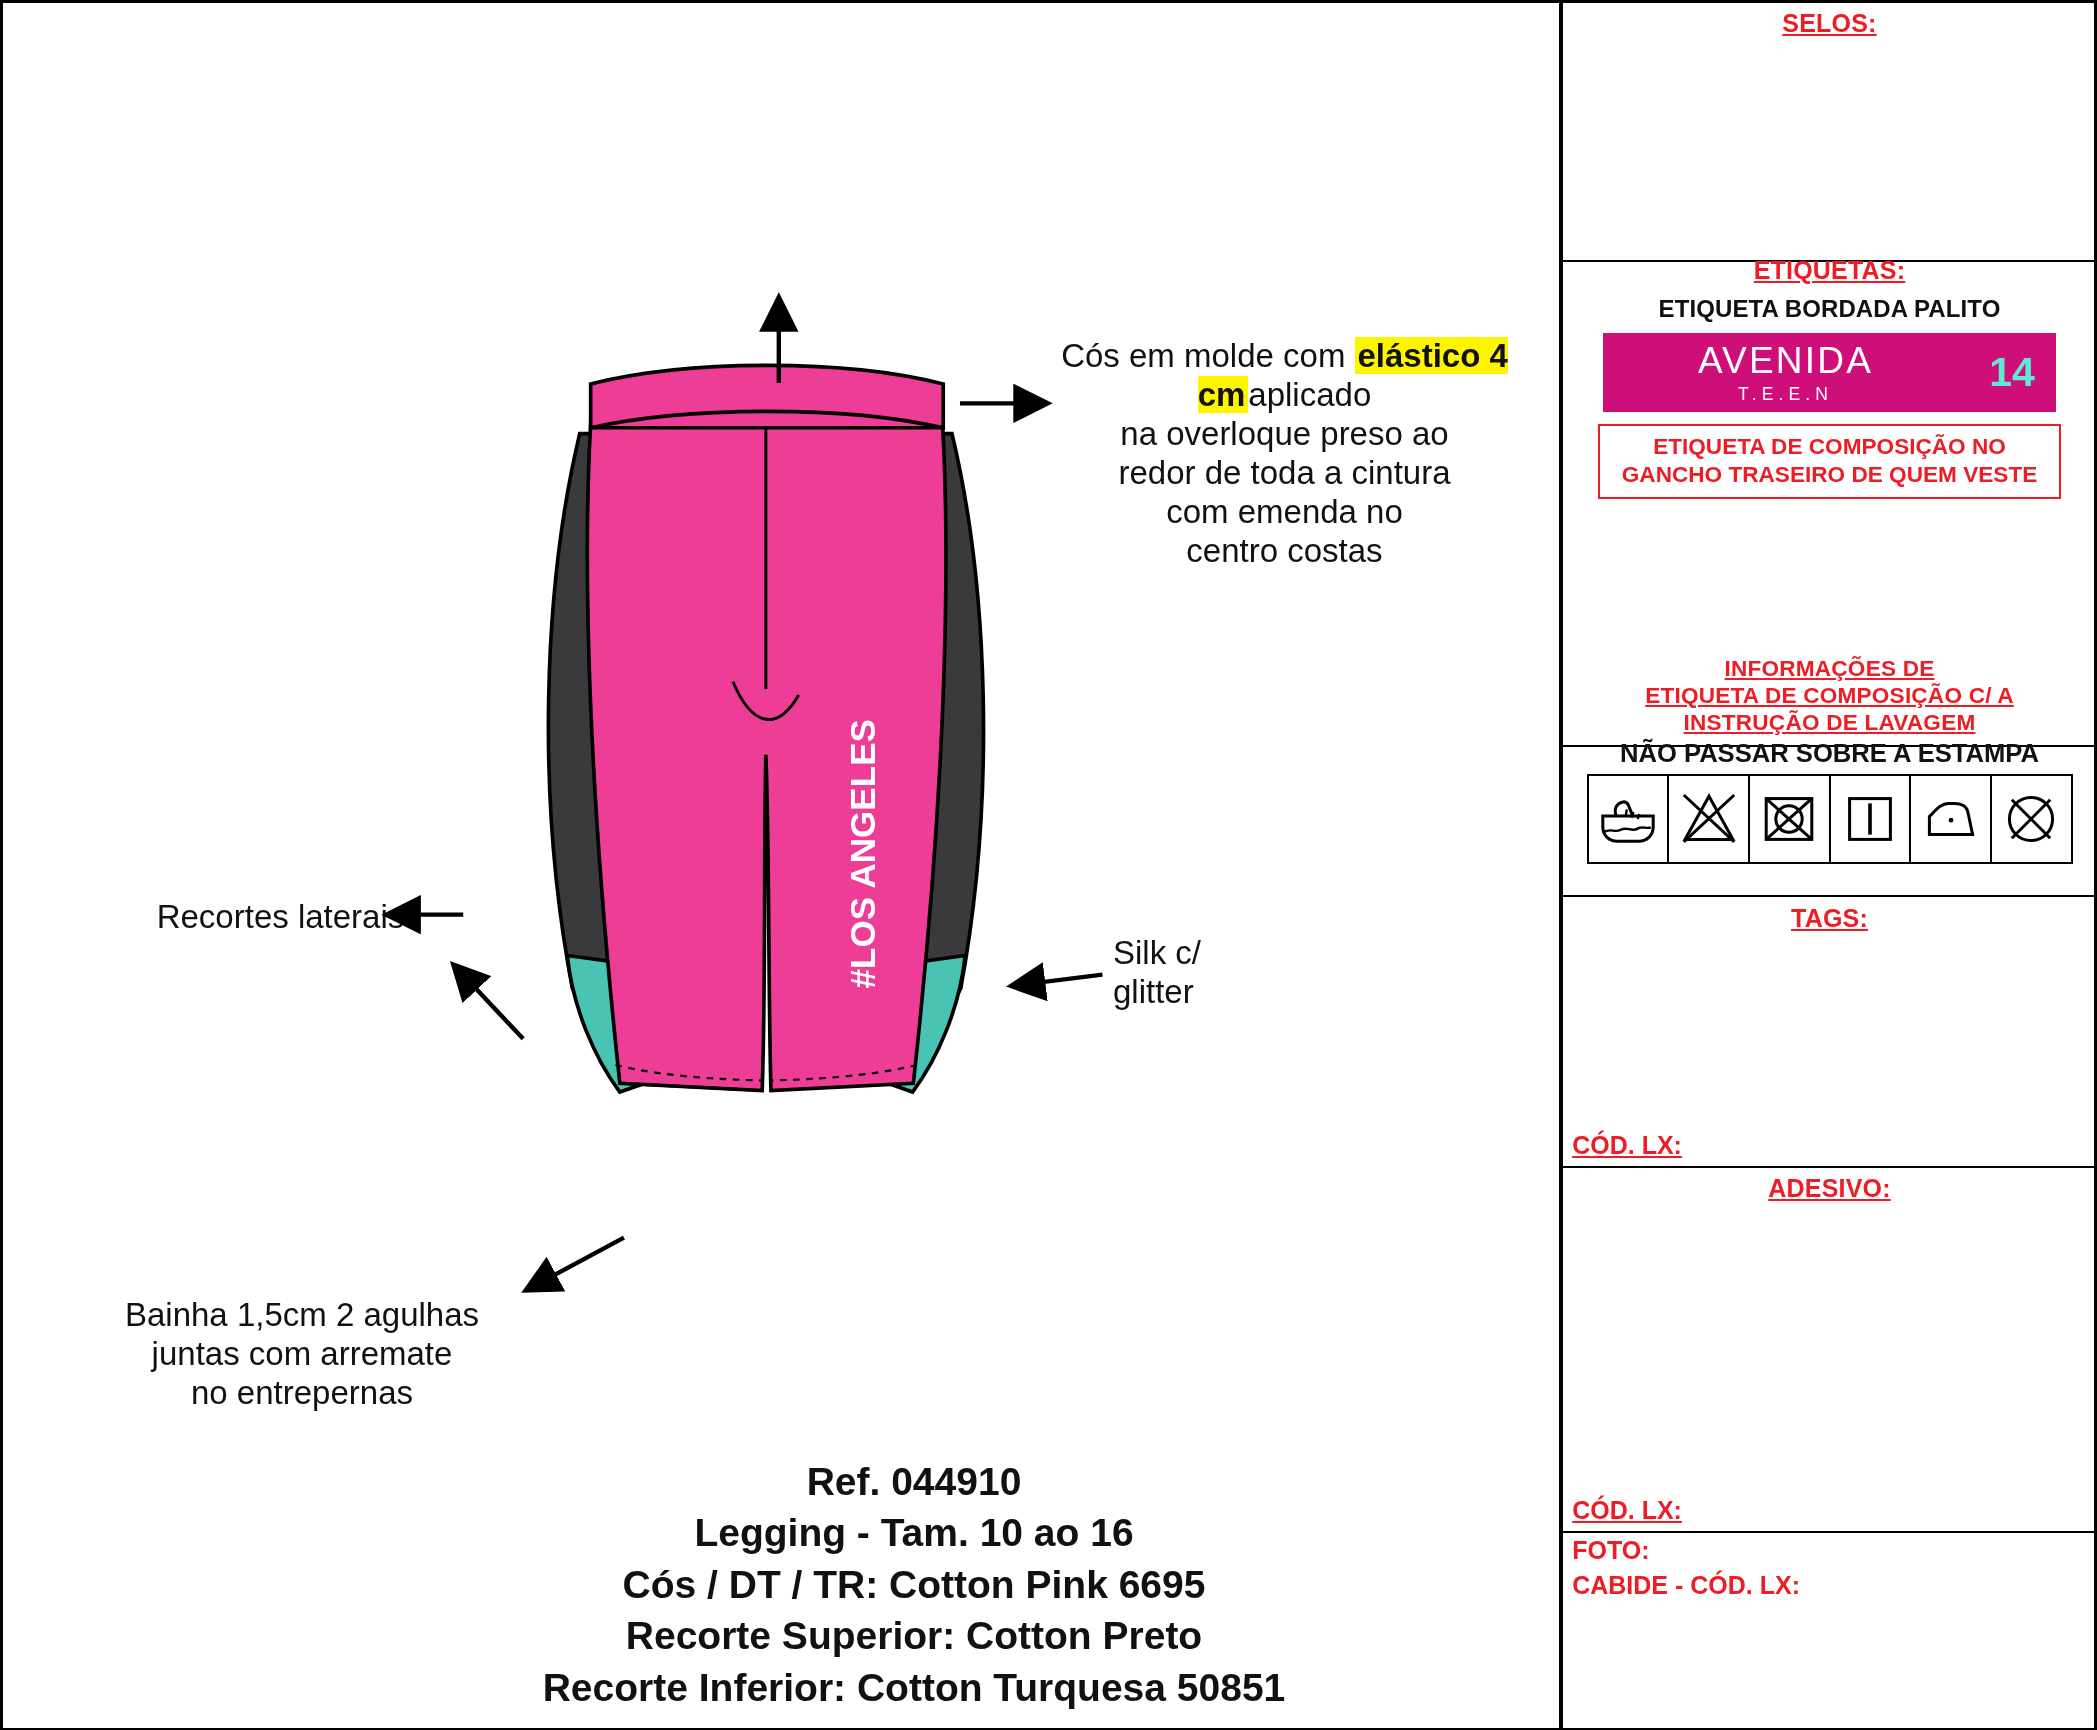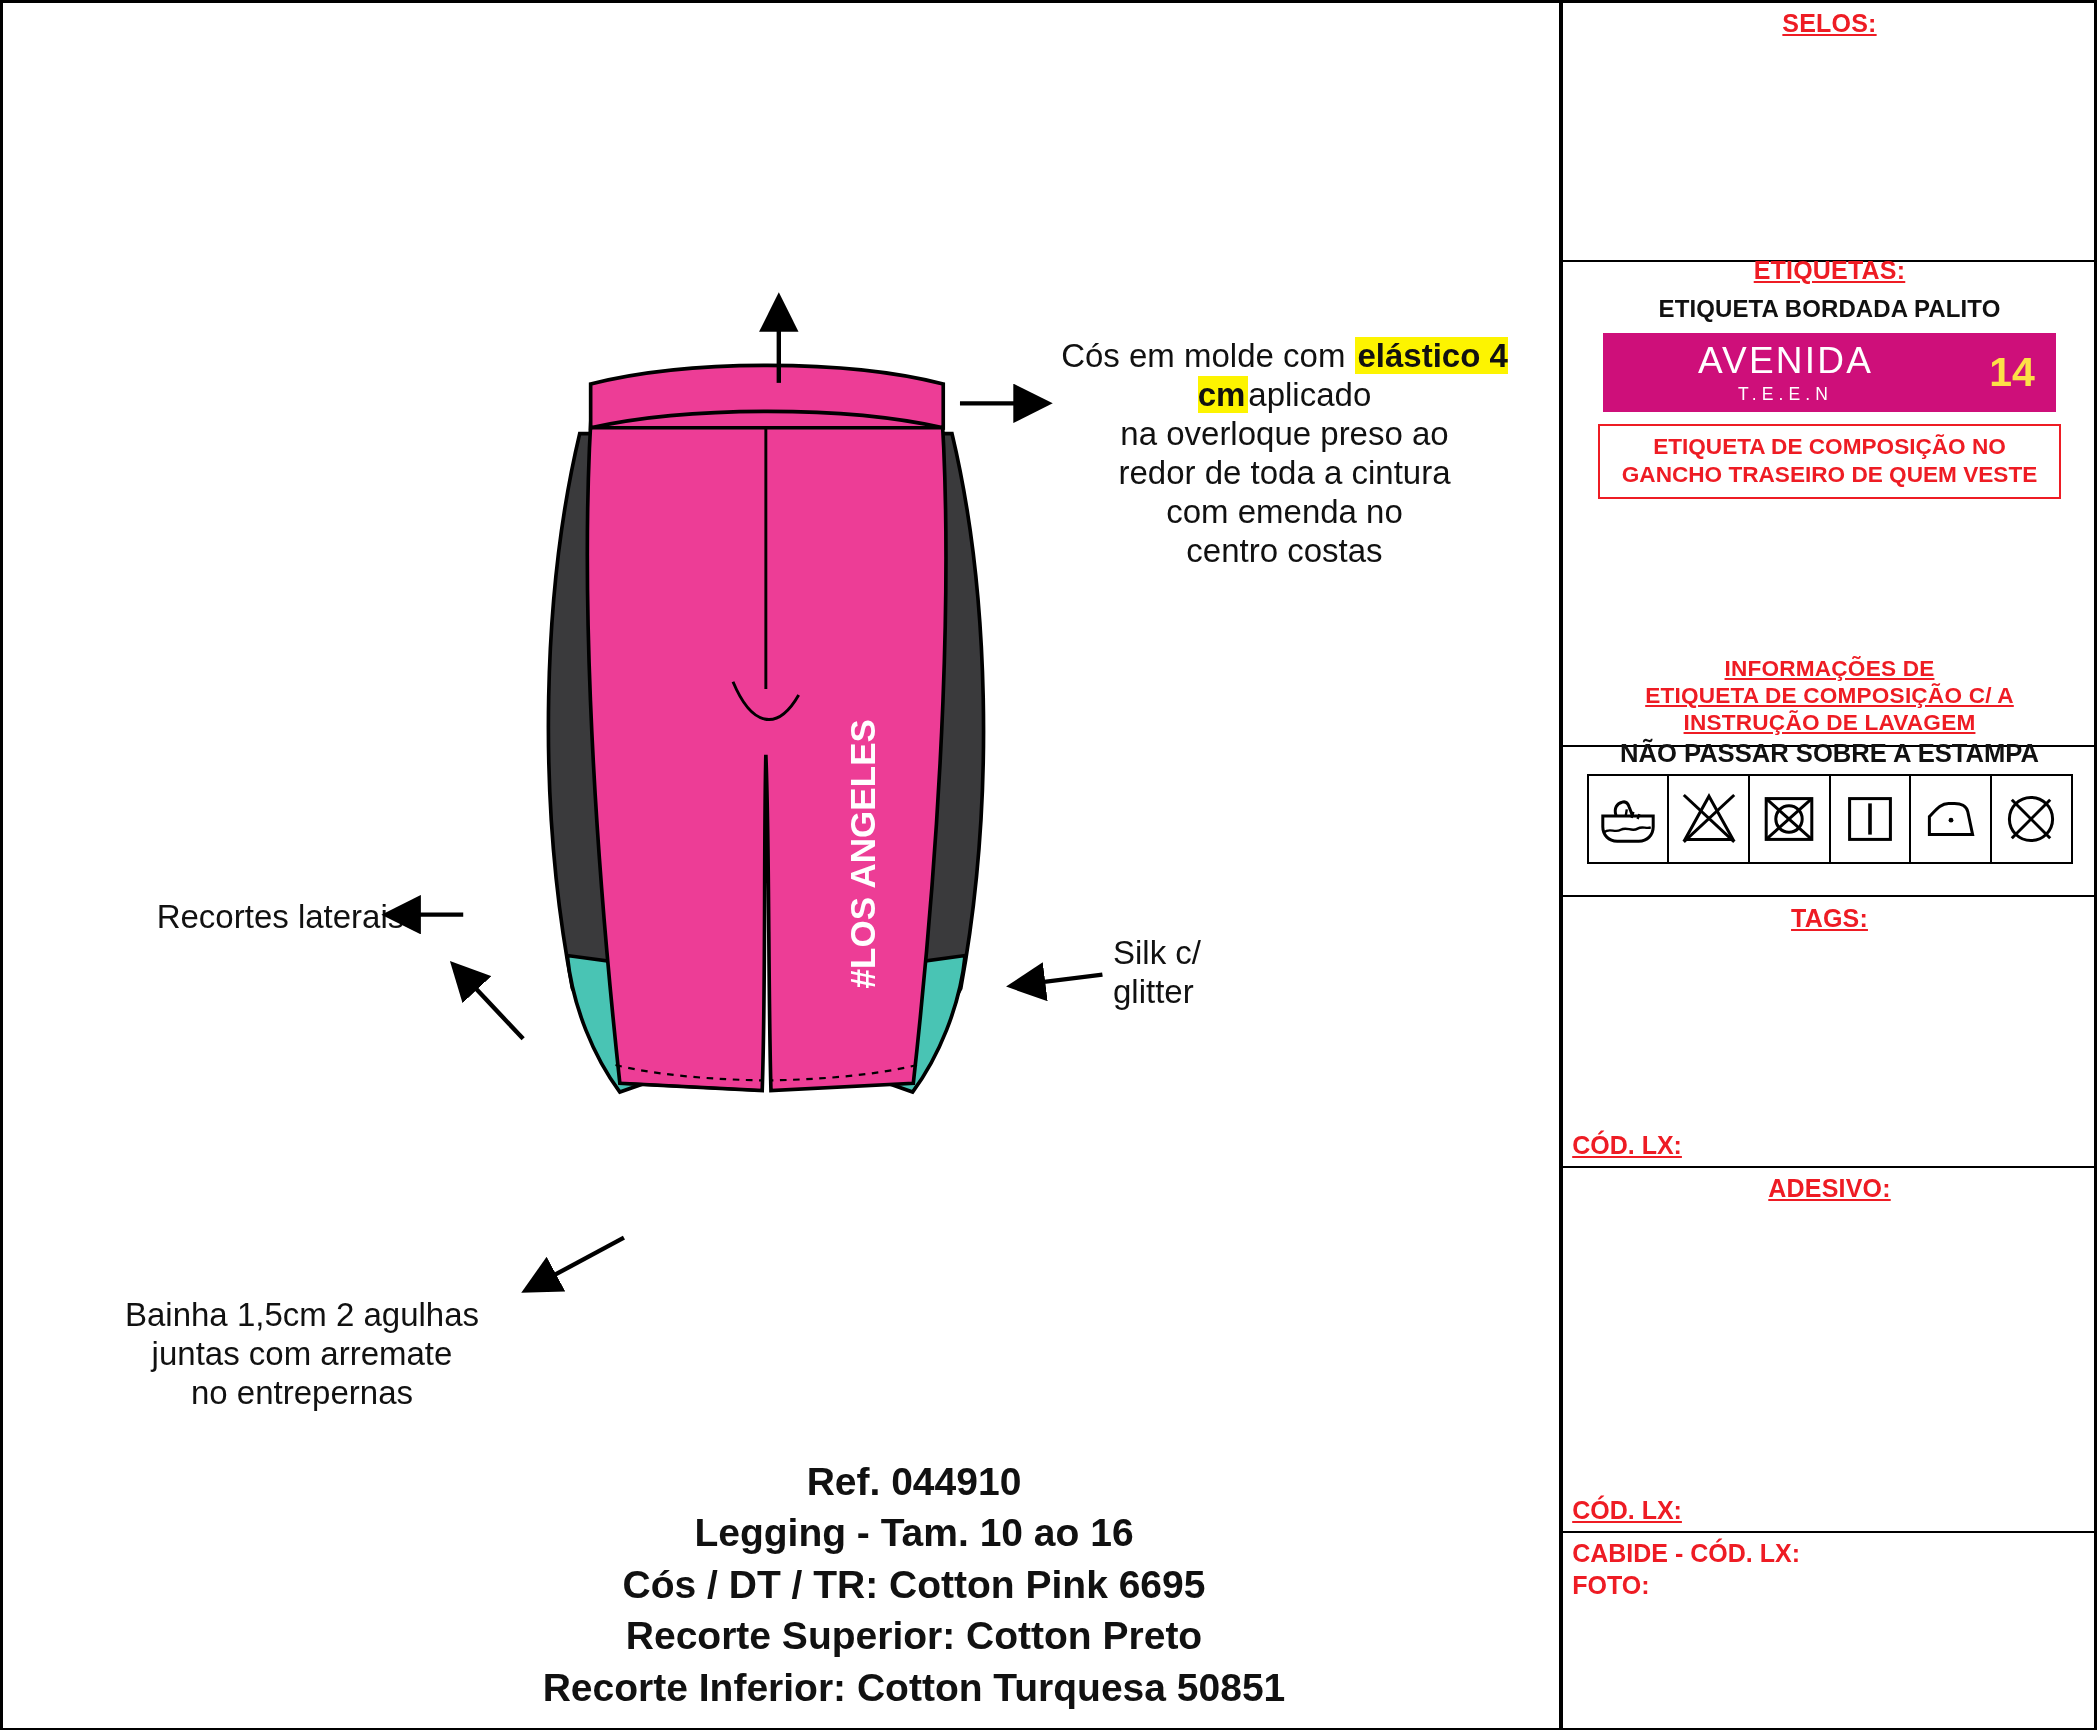--- a/index.html
+++ b/index.html
@@ -25,21 +25,21 @@
   .cell-title.small{font-size:22.6px;line-height:1.2;}
   .cell-label{color:#ee1c24;font-weight:bold;font-size:25px;text-decoration:underline;padding:5.8px 0 0 10.2px;}
   .cell-label.nound{text-decoration:none;}
 
   .sub-black{font-weight:bold;font-size:24px;color:#111;text-align:center;margin-top:10.2px;letter-spacing:0.1px;}
 
   .brandtag{margin:10.2px auto 0 auto;width:453px;height:79px;background:#ce0f7a;display:flex;align-items:center;position:relative;}
   .brandtag .name{flex:1;text-align:center;color:#fff;}
   .brandtag .name .big{font-size:37px;letter-spacing:2.2px;}
   .brandtag .name .small{font-size:17.5px;letter-spacing:5.1px;margin-top:1.5px;}
-  .brandtag .size{width:88px;text-align:center;color:#fde047;font-size:41px;font-weight:bold;}
+  .brandtag .size{width:88px;text-align:center;color:#5eead4;font-size:41px;font-weight:bold;}
 
   .redbox{margin:11.7px auto 10.2px auto;width:453px;border:2.9px solid #ee1c24;color:#ee1c24;font-weight:bold;font-size:22.6px;text-align:center;line-height:1.25;padding:7.3px 2.9px;}
 
   .careheader{color:#111;font-weight:bold;font-size:25.6px;text-align:center;margin-top:2.9px;}
   .carebox{margin:5.8px auto 7.3px auto;width:482px;height:86px;border:2.2px solid #000;display:flex;}
   .carebox .c{flex:1;border-right:2.2px solid #000;display:flex;align-items:center;justify-content:center;}
   .carebox .c:last-child{border-right:none;}
 </style>
 </head>
 <body>
@@ -198,18 +198,18 @@
       <div class="cell-title">TAGS:</div>
       <div class="cell-label" style="position:absolute;bottom:5.8px;left:0;">CÓD. LX:</div>
     </div>
 
     <div class="cell" style="top:1165px;height:365px;">
       <div class="cell-title">ADESIVO:</div>
       <div class="cell-label" style="position:absolute;bottom:5.8px;left:0;">CÓD. LX:</div>
     </div>
 
     <div class="cell" style="top:1530px;height:194px;border-bottom:none;">
+      <div class="cell-label nound" style="text-decoration:none;padding-top:2.9px;">FOTO:</div>
       <div class="cell-label nound" style="text-decoration:none;">CABIDE - CÓD. LX:</div>
-      <div class="cell-label nound" style="text-decoration:none;padding-top:2.9px;">FOTO:</div>
     </div>
   </div>
 </div>
 
 
 </body></html>

